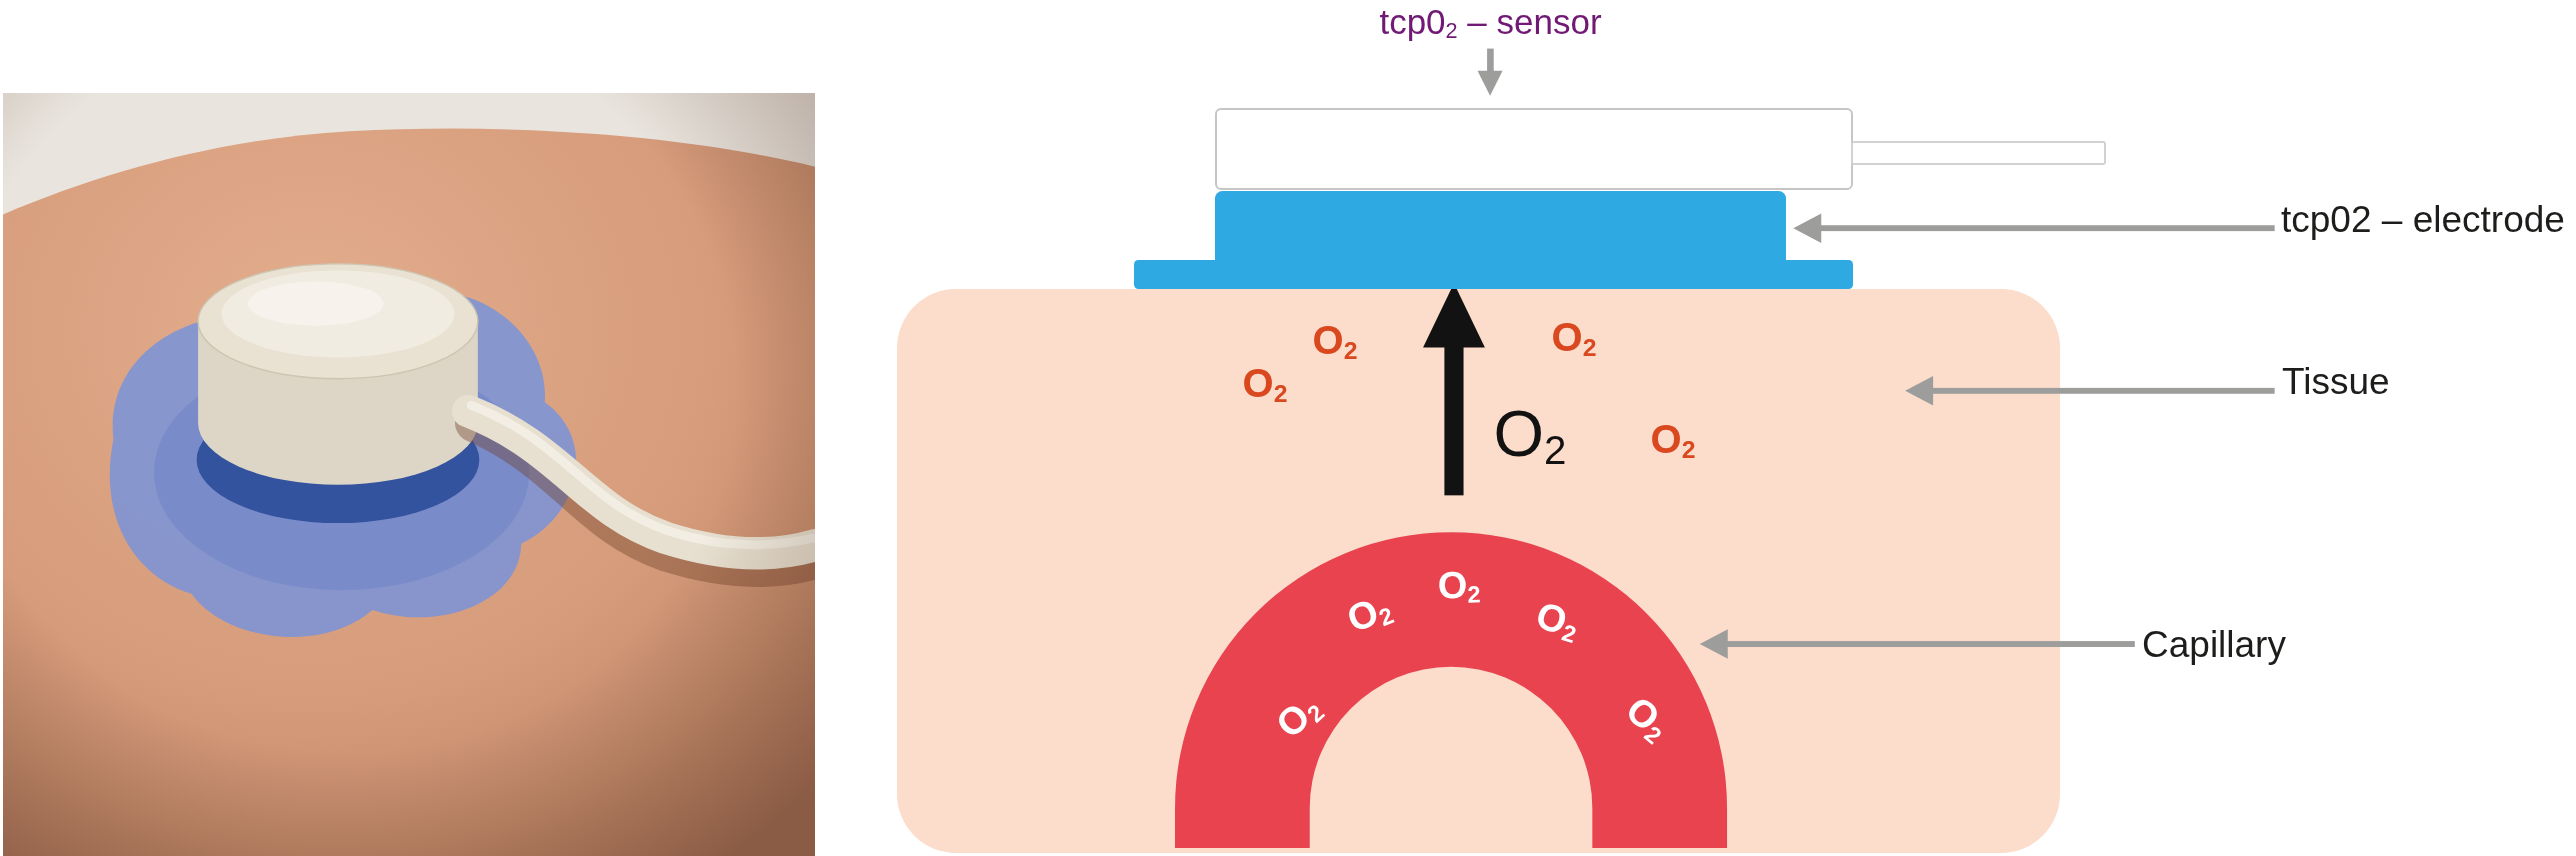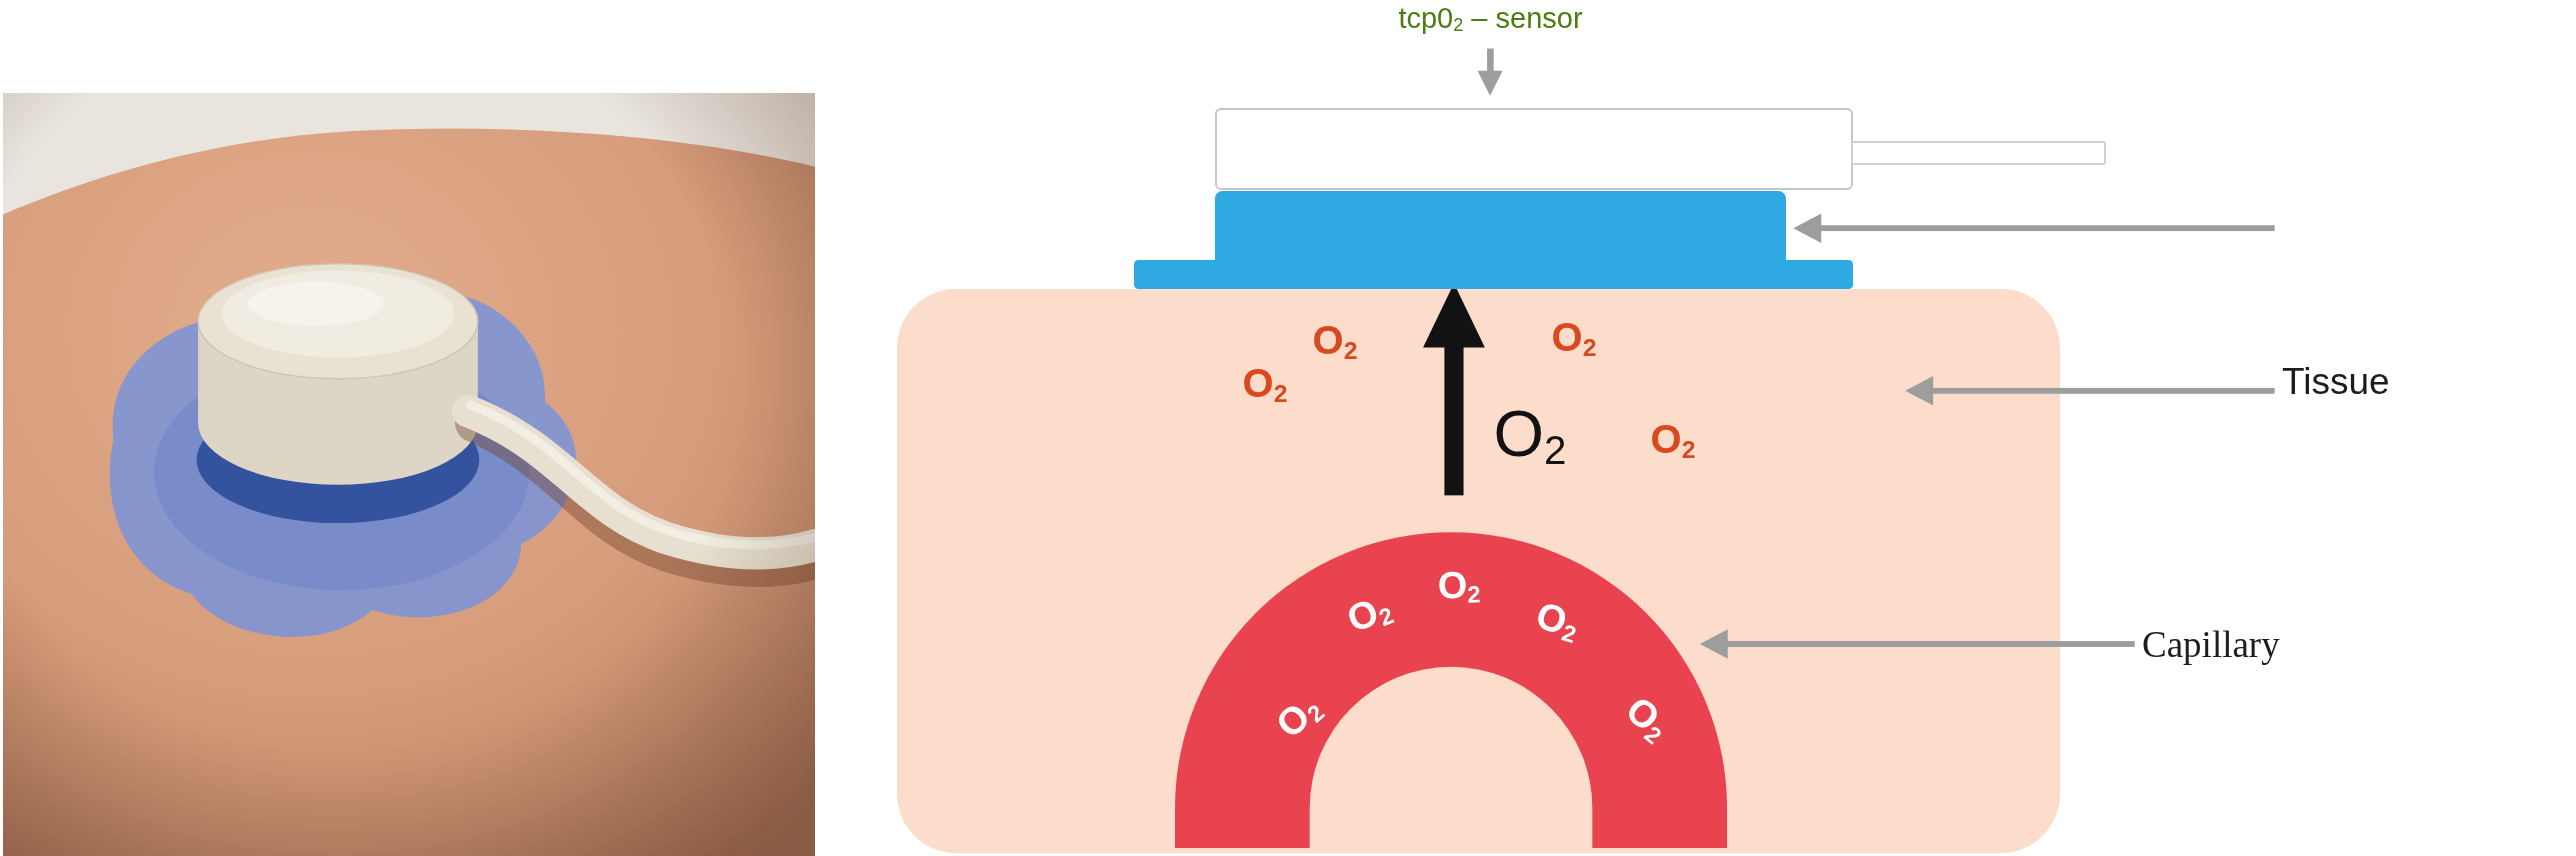--- a/index.html
+++ b/index.html
@@ -32,28 +32,28 @@
     background:#2fa9e1; border-radius:7.4px 7.4px 0 0; z-index:3;
   }
   .electrode-strip {
     position:absolute; left:1134px; top:260px; width:719px; height:29.4px;
     background:#2fa9e1; border-radius:4.4px; z-index:3;
   }
 
   
   .title {
     position:absolute; left:1299px; top:1.5px; width:383px; z-index:4;
-    text-align:center; font-size:29px; color:#4d7c0f; white-space:nowrap;
+    text-align:center; font-size:35px; color:#701a75; white-space:nowrap;
   }
   .rlabel {
     position:absolute; z-index:4; font-size:37px; color:#1d1d1b; white-space:nowrap; line-height:1;
   }
   .rlabel-electrode { left:2281px; top:201px; }
   .rlabel-tissue    { left:2282px; top:363px; }
-  .rlabel-capillary { left:2142px; top:626px;font-family:Liberation Serif, serif; }
+  .rlabel-capillary { left:2142px; top:626px; }
 
   .o2 { position:absolute; z-index:4; font-weight:bold; white-space:nowrap; line-height:1; }
   .o2-red   { color:#d9481f; font-size:40px; }
   .o2-white { color:#ffffff; font-size:38px; }
   .o2-big   { color:#121212; font-size:65px; font-weight:normal; }
 
   .sub {
     font-size:0.62em; vertical-align:baseline; position:relative; top:0.2em; line-height:0;
   }
 </style>
@@ -130,17 +130,18 @@
   <div class="o2 o2-red" style="left:1673px; top:439px; transform:translate(-50%,-50%);"><span>O</span><sub class="sub">2</sub></div>
 
   <div class="o2 o2-big" style="left:1530px; top:433px; transform:translate(-50%,-50%);"><span>O</span><sub class="sub">2</sub></div>
 
   <div class="o2 o2-white" style="left:1298px; top:716px; transform:translate(-50%,-50%) rotate(-42deg);"><span>O</span><sub class="sub">2</sub></div>
   <div class="o2 o2-white" style="left:1369px; top:613px; transform:translate(-50%,-50%) rotate(-22deg);"><span>O</span><sub class="sub">2</sub></div>
   <div class="o2 o2-white" style="left:1459px; top:585px; transform:translate(-50%,-50%) rotate(-2deg);"><span>O</span><sub class="sub">2</sub></div>
   <div class="o2 o2-white" style="left:1558px; top:620px; transform:translate(-50%,-50%) rotate(17deg);"><span>O</span><sub class="sub">2</sub></div>
   <div class="o2 o2-white" style="left:1648px; top:718px; transform:translate(-50%,-50%) rotate(40deg);"><span>O</span><sub class="sub">2</sub></div>
 
+  <div class="rlabel rlabel-electrode">tcp02 – electrode</div>
   <div class="rlabel rlabel-tissue">Tissue</div>
   <div class="rlabel rlabel-capillary">Capillary</div>
 
 </div>
 
 
 </body></html>

